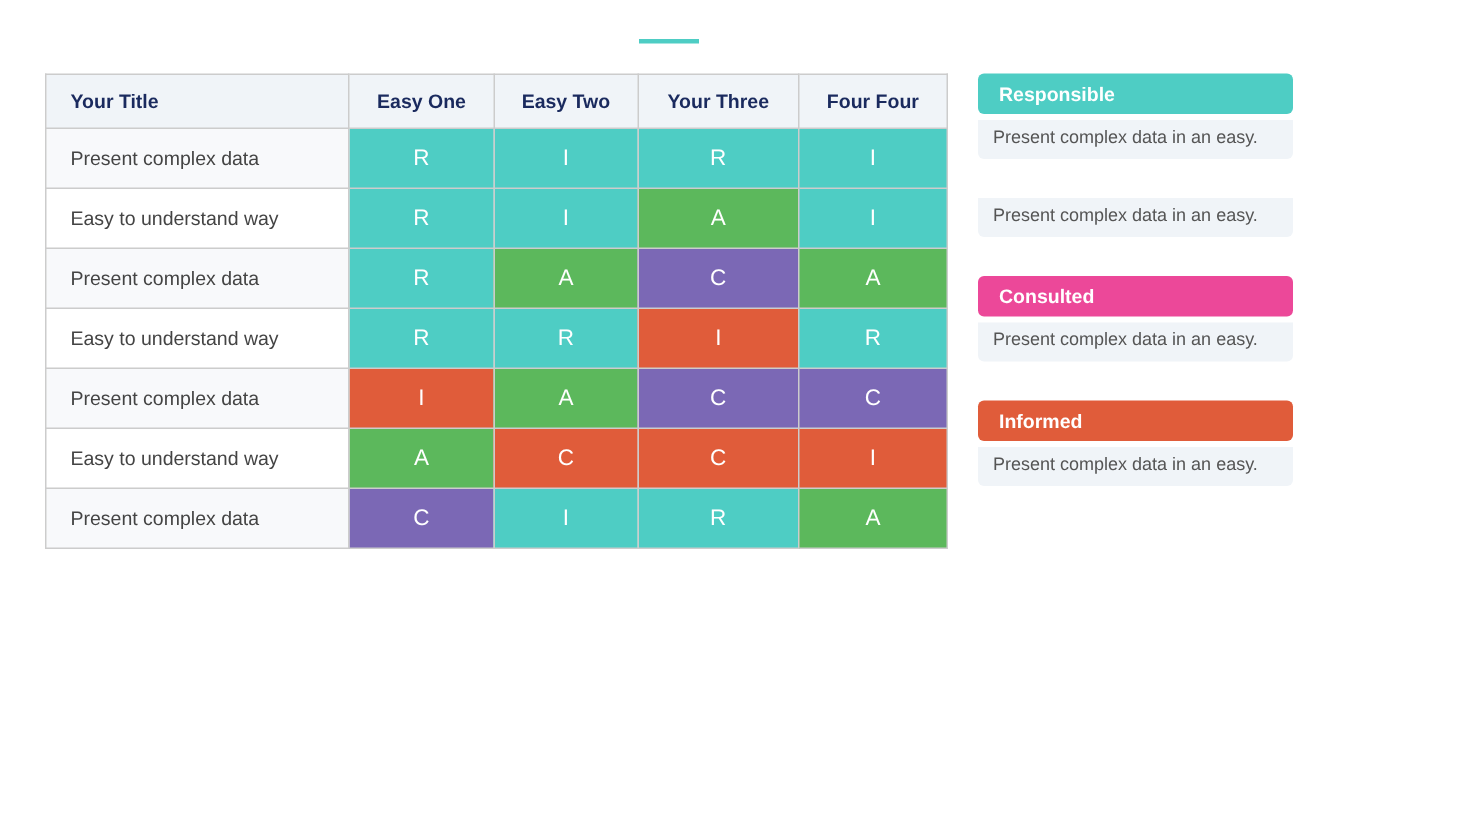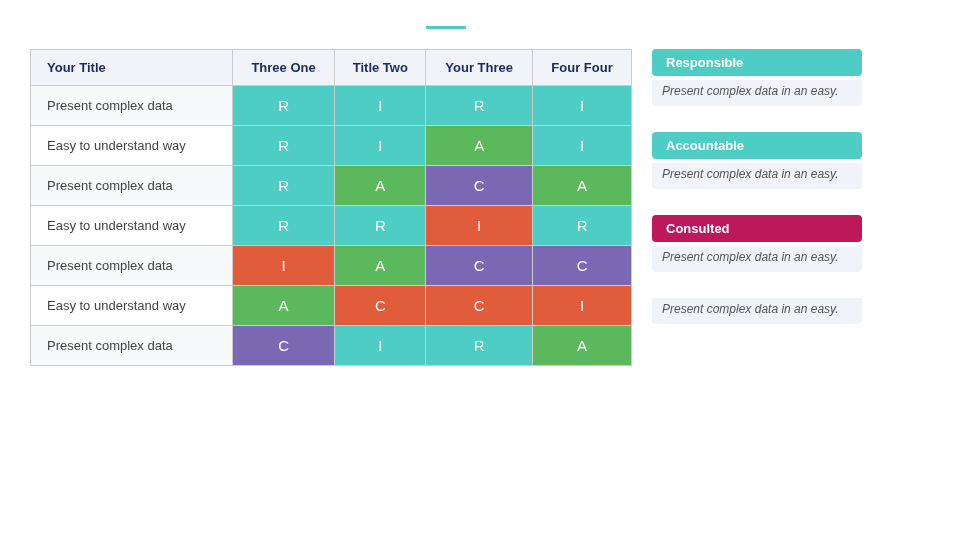--- a/index.html
+++ b/index.html
@@ -125,41 +125,40 @@
       border-radius: 4px;
       margin-bottom: 4px;
     }
 
     .legend-desc {
       font-size: 12px;
       color: #555;
       padding: 4px 10px 8px 10px;
       background: #f0f4f8;
       border-radius: 0 0 4px 4px;
-      font-style: italic;
     }
   </style>
 </head>
 <body>
 
 <div class="page-wrapper">
   <div class="header">
     <div class="main-title"></div>
     <div class="subtitle"></div>
     <div class="accent-line"></div>
   </div>
 
   <div class="content-area">
 
     <table class="matrix-table" id="matrix-table">
       <thead>
         <tr id="matrix-header-row">
             <th>Your Title</th>
-            <th>Three One</th>
-            <th>Title Two</th>
+            <th>Easy One</th>
+            <th>Easy Two</th>
             <th>Your Three</th>
             <th>Four Four</th>
           </tr>
       </thead>
       <tbody id="matrix-body">
           <tr>
             <td>Present complex data</td>
             <td style="background: rgb(78, 205, 196);">R</td>
             <td style="background: rgb(78, 205, 196);">I</td>
             <td style="background: rgb(78, 205, 196);">R</td>
@@ -209,25 +208,25 @@
           </tr>
         </tbody>
     </table>
 
     <div class="legend" id="legend">
         <div class="legend-item">
           <span class="legend-badge" style="background: rgb(78, 205, 196);">Responsible</span>
           <div class="legend-desc">Present complex data in an easy.</div>
         </div>
         <div class="legend-item">
-          <span class="legend-badge" style="background: rgb(78, 205, 196);">Accountable</span>
-          <div class="legend-desc">Present complex data in an easy.</div>
-        </div>
-        <div class="legend-item">
-          <span class="legend-badge" style="background: #be185d;">Consulted</span>
-          <div class="legend-desc">Present complex data in an easy.</div>
-        </div>
-        <div class="legend-item">
+          <div class="legend-desc">Present complex data in an easy.</div>
+        </div>
+        <div class="legend-item">
+          <span class="legend-badge" style="background: #ec4899;">Consulted</span>
+          <div class="legend-desc">Present complex data in an easy.</div>
+        </div>
+        <div class="legend-item">
+          <span class="legend-badge" style="background: rgb(224, 92, 58);">Informed</span>
           <div class="legend-desc">Present complex data in an easy.</div>
         </div>
       </div>
   </div>
 </div>
 
 </body></html>

